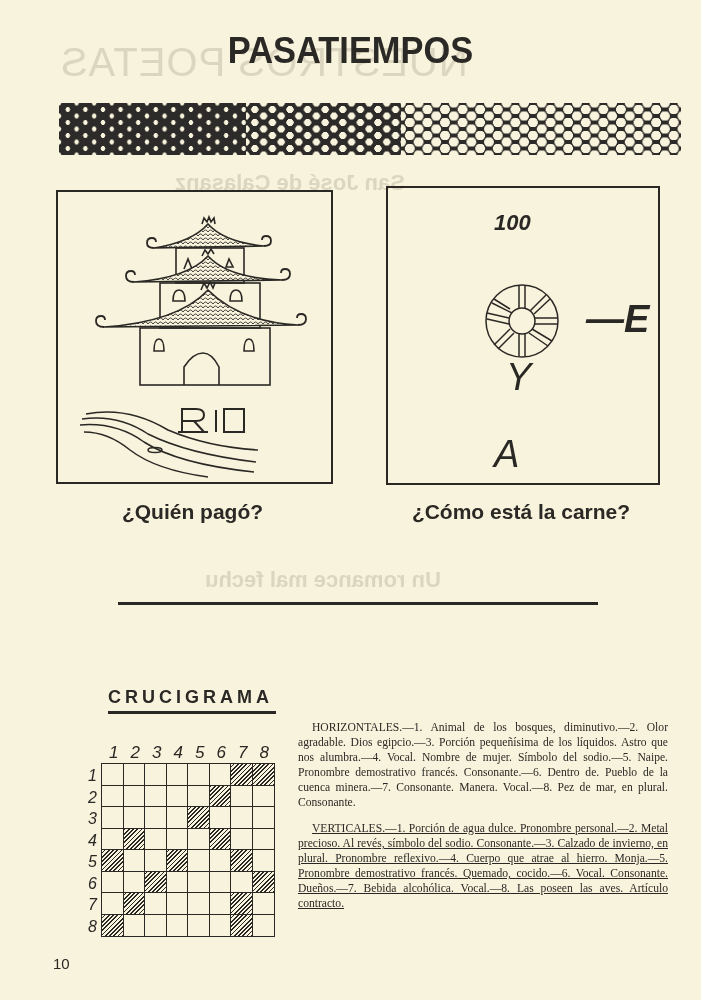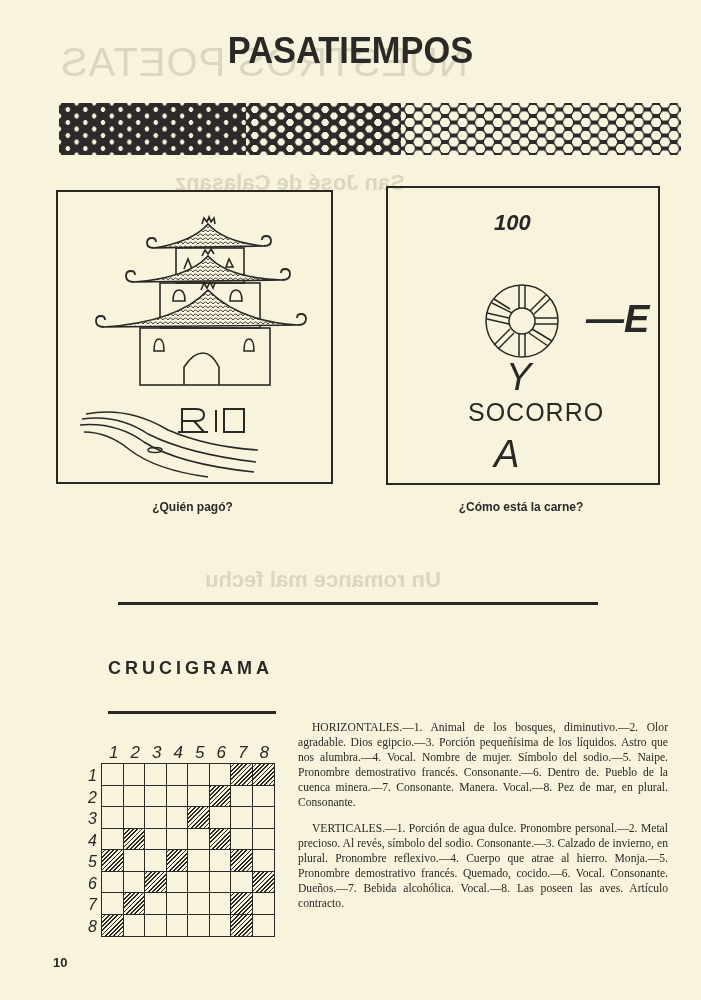--- a/index.html
+++ b/index.html
@@ -45,21 +45,21 @@
     background-image:
       radial-gradient(circle, #f8f3dc 0 3.4px, transparent 3.8px),
       radial-gradient(circle, #f8f3dc 0 3.4px, transparent 3.8px);
     background-size:17.6px 13px;
     background-position:0 0, 8.8px 6.5px;
   }
 
   .frame { border:2px solid #2a2825; background:transparent; }
   .caption {
     font-family:"Liberation Sans", sans-serif; font-weight:bold;
-    font-size:12px; text-align:center; color:#2b2926;
+    font-size:21px; text-align:center; color:#2b2926;
   }
   .rebus-num { font-family:"Liberation Sans", sans-serif; font-weight:bold; font-style:italic; font-size:22px; }
   .rebus-letter { font-family:"Liberation Sans", sans-serif; font-style:italic; font-size:38px; }
   .rebus-word { font-family:"Liberation Sans", sans-serif; font-size:25px; letter-spacing:1px; }
 
   .rule { background:#2a2825; }
 
   .cw-title {
     font-family:"Liberation Sans", sans-serif; font-weight:bold;
     font-size:18px; letter-spacing:4px; color:#2b2926;
@@ -70,21 +70,21 @@
   .cell.black {
     background: repeating-linear-gradient(-45deg, #2a2825 0 1.2px, #f8f3dc 1.2px 3px);
   }
   .colnums { display:flex; font-family:"Liberation Sans", sans-serif; font-size:17px; font-style:italic; font-weight:300; }
   .colnums span { width:21.5px; text-align:center; }
   .rownums { display:flex; flex-direction:column; font-family:"Liberation Sans", sans-serif; font-size:16px; font-style:italic; }
   .rownums span { height:21.5px; line-height:21.5px; }
 
   .clues { font-size:11.6px; line-height:15px; text-align:justify; color:#2a2825; }
   .clues p { margin:0; text-indent:14px; }
-  .page-num { font-family:"Liberation Sans", sans-serif; font-weight:bold; font-size:13px; }
+  .page-num { font-family:"Liberation Sans", sans-serif; font-weight:normal; font-size:15px; }
 </style>
 </head>
 <body>
 
 <div class="ghost ghost-title">NUESTROS POETAS</div>
 <div class="ghost ghost-h2" style="left:175px; top:170px;">San José de Calasanz</div>
 <div class="ghost ghost-h2" style="left:205px; top:567px;">Un romance mal fechu</div>
 
 <div class="abs page-title">PASATIEMPOS</div>
 
@@ -165,28 +165,27 @@
       <path d="M25 35 L3 30 M25 41 L3 36"></path>
       <path d="M51 35 L73 35 M51 41 L73 41"></path>
       <path d="M46 28 L62 12 M50 31 L66 16"></path>
       <path d="M26 46 L10 62 M30 50 L14 66"></path>
       <path d="M48 46 L68 58 M45 50 L64 63"></path>
       <path d="M28 30 L8 20 M26 26 L10 16"></path>
     </g>
   </svg>
   <div class="abs rebus-letter" style="left:198px; top:110px; font-weight:bold;">—E</div>
   <div class="abs rebus-letter" style="left:118px; top:168px;">Y</div>
-  <div class="abs rebus-word" style="left:80px; top:210px;">SOCORRO</div>
   <div class="abs rebus-letter" style="left:106px; top:245px;">A</div>
 </div>
 <div class="abs caption" style="left:386px; width:270px; top:500px;">¿Cómo está la carne?</div>
 
 <div class="abs rule" style="left:118px; top:602px; width:480px; height:3px;"></div>
 
-<div class="abs cw-title" style="left:108px; top:658px;">CRUCIGRAMA</div>
+<div class="abs cw-title" style="left:108px; top:687px;">CRUCIGRAMA</div>
 <div class="abs rule" style="left:108px; top:711px; width:168px; height:2.5px;"></div>
 
 <div class="abs colnums" style="left:103px; top:743px;">
   <span>1</span>
   <span>2</span>
   <span>3</span>
   <span>4</span>
   <span>5</span>
   <span>6</span>
   <span>7</span>
@@ -266,16 +265,16 @@
     <div class="cell" style="border-bottom: none;"></div>
     <div class="cell" style="border-bottom: none;"></div>
     <div class="cell" style="border-bottom: none;"></div>
     <div class="cell" style="border-bottom: none;"></div>
     <div class="cell black" style="border-bottom: none;"></div>
     <div class="cell" style="border-right: none; border-bottom: none;"></div>
   </div>
 
 <div class="abs clues" style="left:298px; top:720px; width:370px;">
   <p>HORIZONTALES.—1. Animal de los bosques, diminutivo.—2. Olor agradable. Dios egipcio.—3. Porción pequeñísima de los líquidos. Astro que nos alumbra.—4. Vocal. Nombre de mujer. Símbolo del sodio.—5. Naipe. Pronombre demostrativo francés. Consonante.—6. Dentro de. Pueblo de la cuenca minera.—7. Consonante. Manera. Vocal.—8. Pez de mar, en plural. Consonante.</p>
-  <p style="margin-top:11px;">VERTICALES.—1. Porción de agua dulce. Pronombre personal.—2. Metal precioso. Al revés, símbolo del sodio. Consonante.—3. Calzado de invierno, en plural. Pronombre reflexivo.—4. Cuerpo que atrae al hierro. Monja.—5. Pronombre demostrativo francés. Quemado, cocido.—6. Vocal. Consonante. Dueños.—7. Bebida alcohólica. Vocal.—8. Las poseen las aves. Artículo contracto.</p>
+  <p style="margin-top:11px;text-decoration:underline;">VERTICALES.—1. Porción de agua dulce. Pronombre personal.—2. Metal precioso. Al revés, símbolo del sodio. Consonante.—3. Calzado de invierno, en plural. Pronombre reflexivo.—4. Cuerpo que atrae al hierro. Monja.—5. Pronombre demostrativo francés. Quemado, cocido.—6. Vocal. Consonante. Dueños.—7. Bebida alcohólica. Vocal.—8. Las poseen las aves. Artículo contracto.</p>
 </div>
 
 <div class="abs page-num" style="left:53px; top:955px;">10</div>
 
 </body></html>

